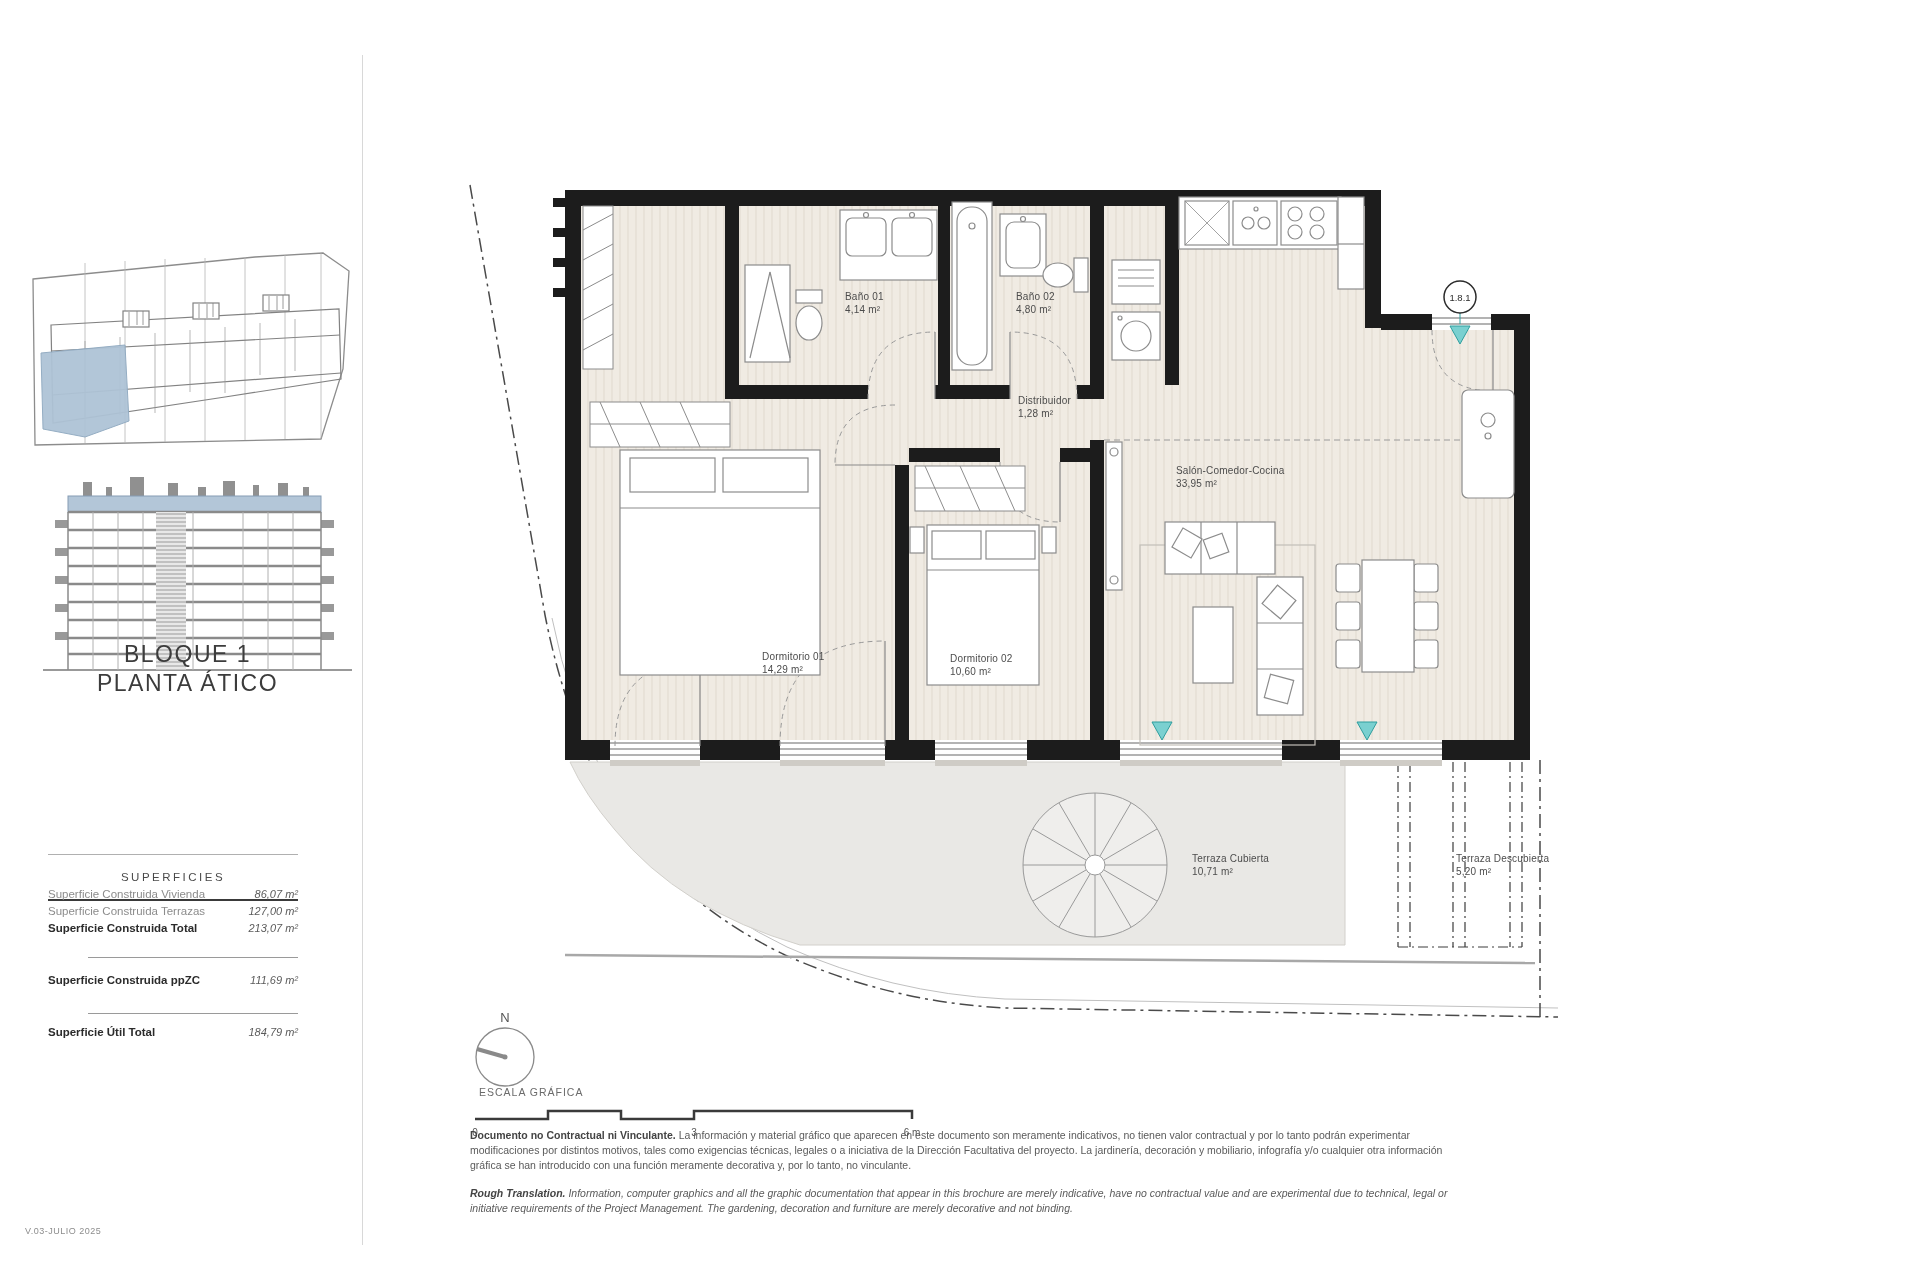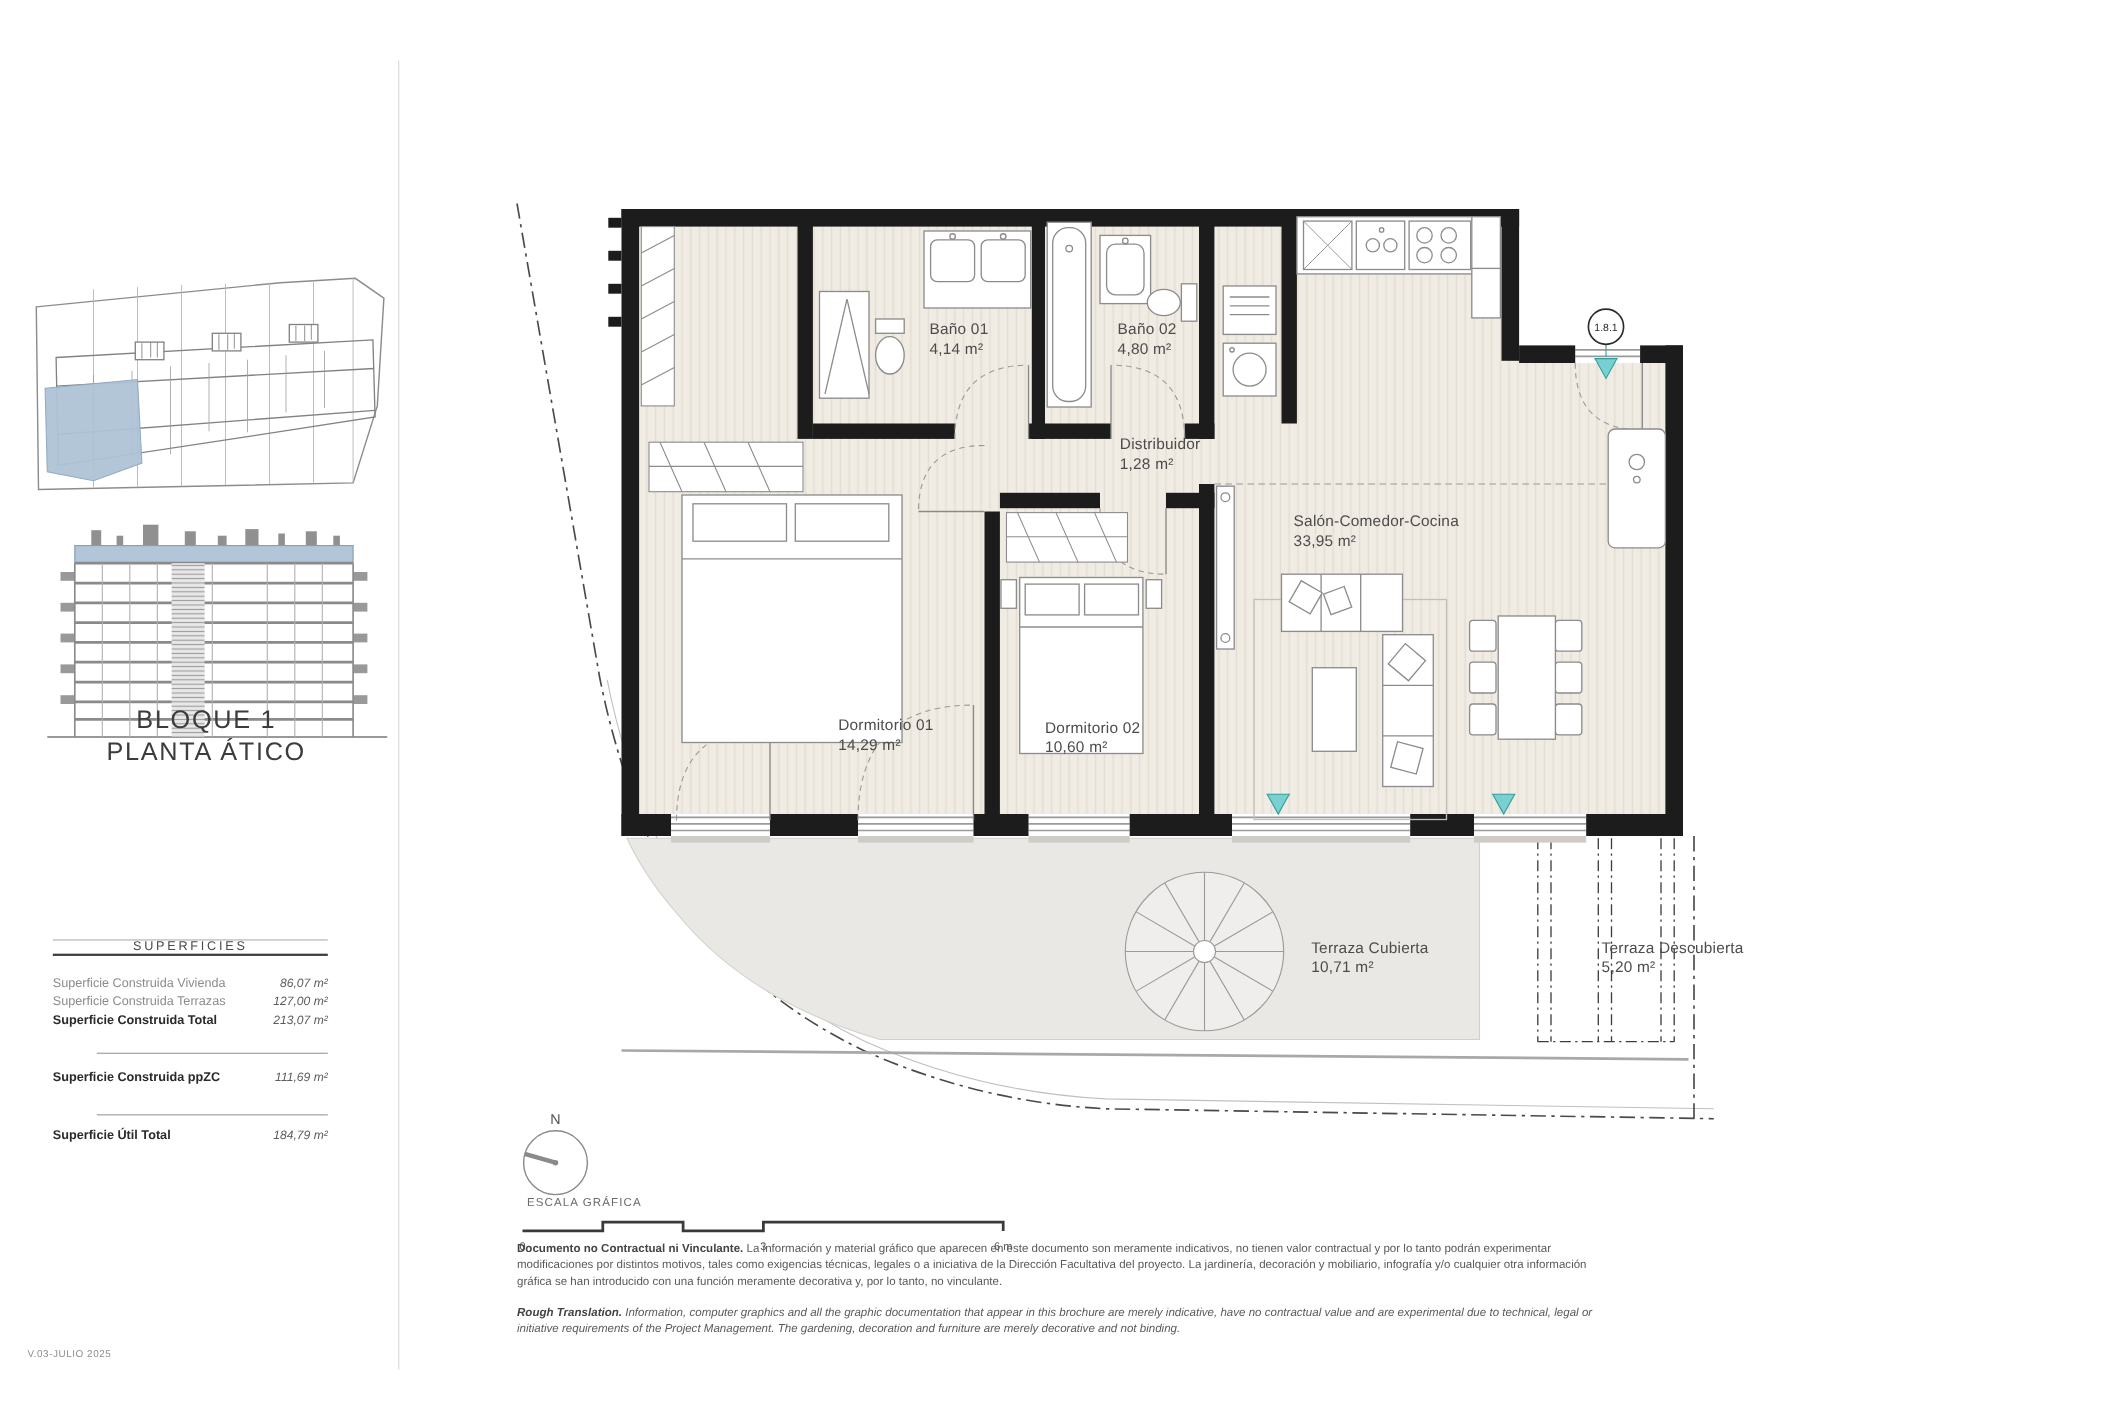--- a/index.html
+++ b/index.html
@@ -7,31 +7,31 @@
         font-family:"Liberation Sans",sans-serif;color:#2b2b2b;}
   .abs{position:absolute;}
   
   #vdivider{position:absolute;left:362px;top:55px;width:1px;height:1190px;background:#d8d8d8;}
   #unit-title{position:absolute;left:40px;top:584px;width:295px;text-align:center;
         font-size:34px;font-weight:bold;letter-spacing:.5px;color:#1f1f1f;}
   #unit-subtitle{position:absolute;left:40px;top:640px;width:295px;text-align:center;
         font-size:23px;font-weight:400;letter-spacing:1.5px;color:#3c3c3c;line-height:1.25;}
   .sup-header{position:absolute;left:48px;top:854px;width:250px;border-top:1px solid #b0b0b0;
         border-bottom:2px solid #3a3a3a;text-align:center;font-size:11.5px;letter-spacing:2.5px;
-        color:#4a4a4a;padding:0 0;}
+        color:#4a4a4a;padding:16px 0;}
   .sup-table{position:absolute;left:48px;top:888px;width:250px;font-size:11.5px;}
   .srow{display:flex;justify-content:space-between;align-items:baseline;height:17px;}
   .srow .lab{color:#8c8c8c;}
   .srow.bold .lab{color:#2b2b2b;font-weight:bold;}
   .srow .val{font-style:italic;color:#5b5b5b;font-size:11px;}
   .sdivider{border-top:1px solid #9a9a9a;width:210px;margin-left:40px;}
   .d1{margin-top:18px;} .m1{margin-top:16px;} .d2{margin-top:22px;} .m2{margin-top:12px;}
   #version{position:absolute;left:25px;top:1226px;font-size:9px;color:#8d8d8d;letter-spacing:.5px;text-align:center;}
   
-  .room-label{position:absolute;font-size:14px;line-height:1.32;color:#4c4c4c;
+  .room-label{position:absolute;font-size:10px;line-height:1.32;color:#4c4c4c;
         letter-spacing:.2px;white-space:nowrap;}
   .room-label .area{display:block;}
   
   .disc{position:absolute;left:470px;width:992px;font-size:10.5px;line-height:1.45;color:#5a5a5a;}
   .disc .lead{font-weight:bold;color:#444;}
   .disc.en{font-style:italic;}
 </style>
 </head>
 <body>
 

